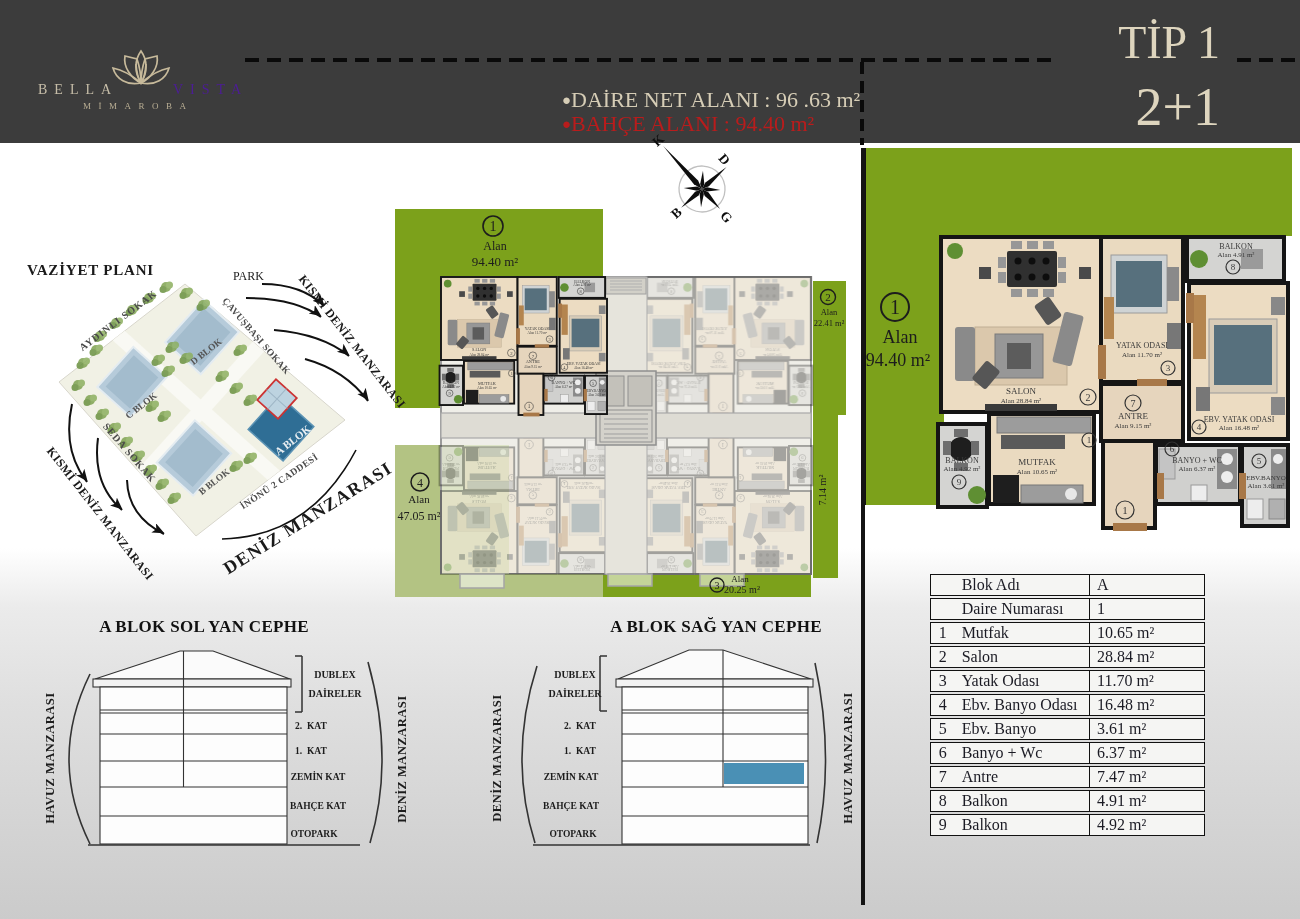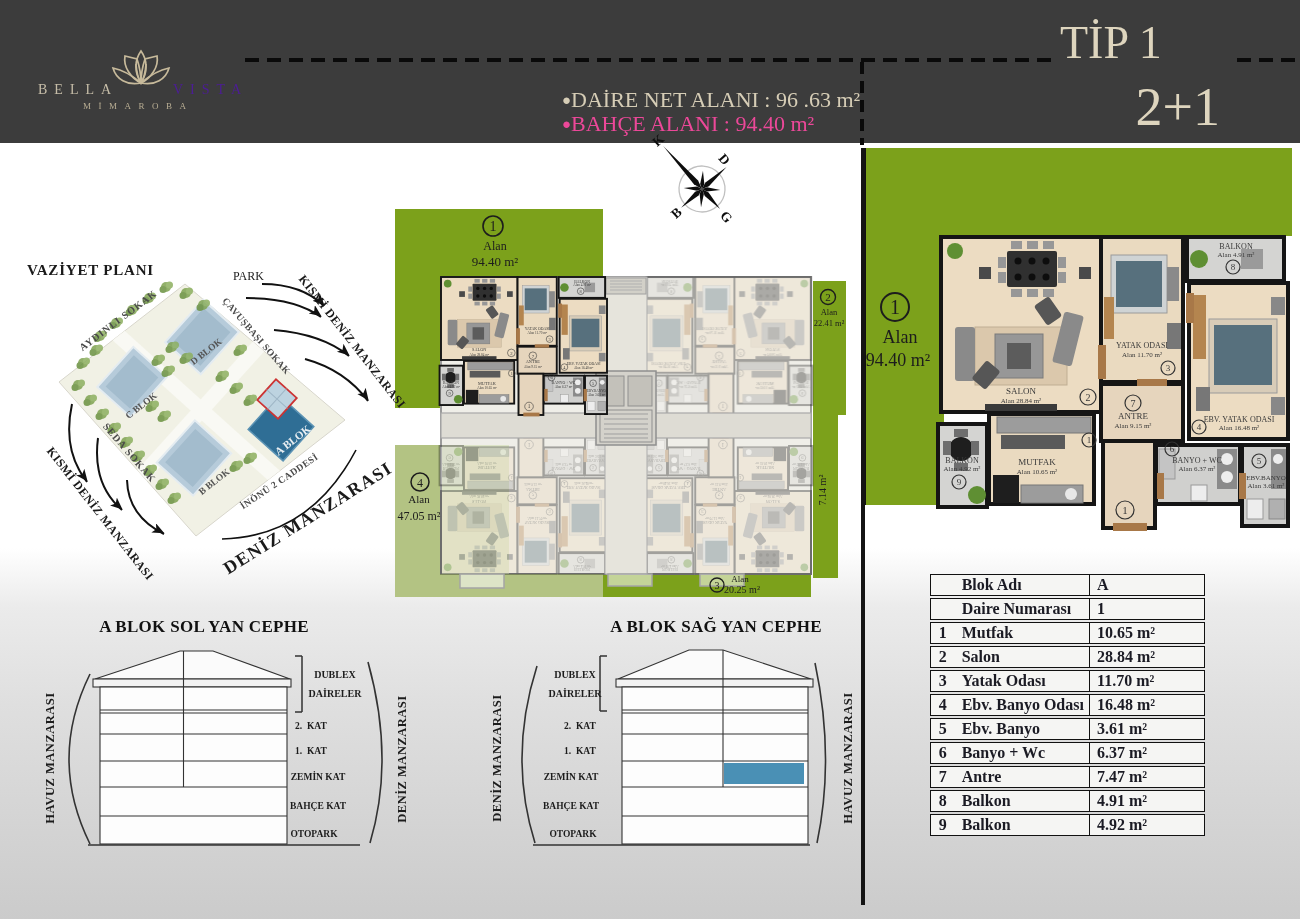--- a/index.html
+++ b/index.html
@@ -33,22 +33,22 @@
       <path d="M33 7 C26.5 16 26 28 33 39 C40 28 39.5 16 33 7 Z"></path>
       <path d="M28 20 C28.5 28 30 34 33 39 C36 34 37.5 28 38 20"></path>
       <path d="M17 12 L29 15 C32 24 33 31 33 39 C23 34 15 23 17 12 Z"></path>
       <path d="M49 12 L37 15 C34 24 33 31 33 39 C43 34 51 23 49 12 Z"></path>
       <path d="M5 24 C8 35 19 42 33 39 C26 33 15 26 5 24 Z"></path>
       <path d="M61 24 C58 35 47 42 33 39 C40 33 51 26 61 24 Z"></path>
     </g>
   </svg>
 
   <div class="abs" style="left:562px;top:87px;white-space:nowrap;font-size:22px;color:#d6cdb6;text-align:right;"><span style="font-size:15px;vertical-align:2px;">●</span>DAİRE NET ALANI : 96 .63 m²</div>
-  <div class="abs" style="left:562px;top:111px;white-space:nowrap;font-size:22px;color:#ec4899;"><span style="font-size:15px;vertical-align:2px;">●</span>BAHÇE ALANI : 94.40 m²</div>
-  <div class="abs" style="left:1060px;top:16px;width:160px;text-align:left;font-size:46px;color:#ded5be;">TİP 1</div>
+  <div class="abs" style="left:562px;top:111px;white-space:nowrap;font-size:22px;color:#b91c1c;"><span style="font-size:15px;vertical-align:2px;">●</span>BAHÇE ALANI : 94.40 m²</div>
+  <div class="abs" style="left:1060px;top:16px;width:160px;text-align:right;font-size:46px;color:#ded5be;">TİP 1</div>
   <div class="abs" style="left:1060px;top:76px;width:160px;text-align:right;font-size:54px;color:#ded5be;">2+1</div>
 
   <svg class="abs" style="left:612px;top:100px;" width="180" height="180" viewBox="0 0 180 180">
     <g transform="translate(90,89) rotate(-42)" font-family="Liberation Serif">
       <circle cx="0" cy="0" r="23" fill="none" stroke="#c0c0c0" stroke-width="1.3"></circle>
       <g fill="#0d0d0d">
         <path d="M0 0 L-2.8 -9 L0 -58 L2.8 -9 Z"></path>
         <path d="M0 0 L-2.6 7 L0 27 L2.6 7 Z"></path>
         <path d="M0 0 L-7 -2.6 L-28 0 L-7 2.6 Z"></path>
         <path d="M0 0 L7 -2.6 L33 0 L7 2.6 Z"></path>
@@ -445,21 +445,21 @@
       <text x="140" y="119" font-size="9.5">2.&nbsp; KAT</text>
       <text x="140" y="144" font-size="9.5">1.&nbsp; KAT</text>
       <text x="131" y="170" font-size="9.5">ZEMİN KAT</text>
       <text x="131" y="199" font-size="9.5">BAHÇE KAT</text>
       <text x="133" y="227" font-size="9.5">OTOPARK</text>
       <text x="61" y="148" font-size="12.5" letter-spacing="0.5" transform="rotate(-90 61 148)">DENİZ MANZARASI</text>
       <text x="412" y="148" font-size="12.5" letter-spacing="0.5" transform="rotate(-90 412 148)">HAVUZ MANZARASI</text>
     </g>
   </svg>
 
-  <div class="abs" style="left:930px;top:572px;width:275px;font-weight:bold;">
+  <div class="abs" style="left:930px;top:572px;width:275px;">
     <table style="border-collapse:separate;border-spacing:0 2px;width:275px;font-family:'Liberation Serif',serif;font-size:16px;color:#1b1b24;">
       <tbody id="tb">
       <tr>
             <td class="c1"></td>
             <td class="c2">Blok Adı</td>
             <td class="c3">A</td>
           </tr>
       <tr>
             <td class="c1"></td>
             <td class="c2">Daire Numarası</td>

